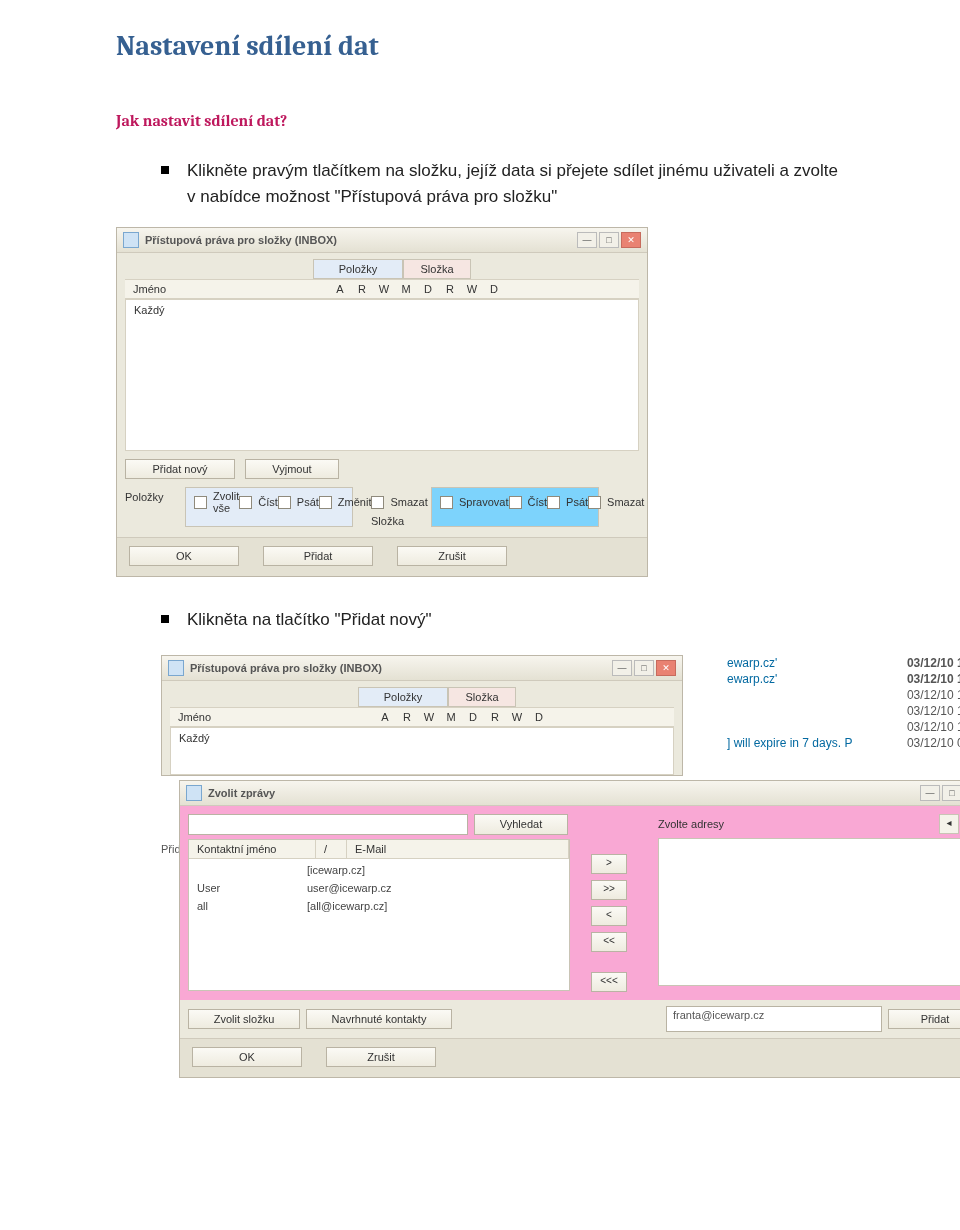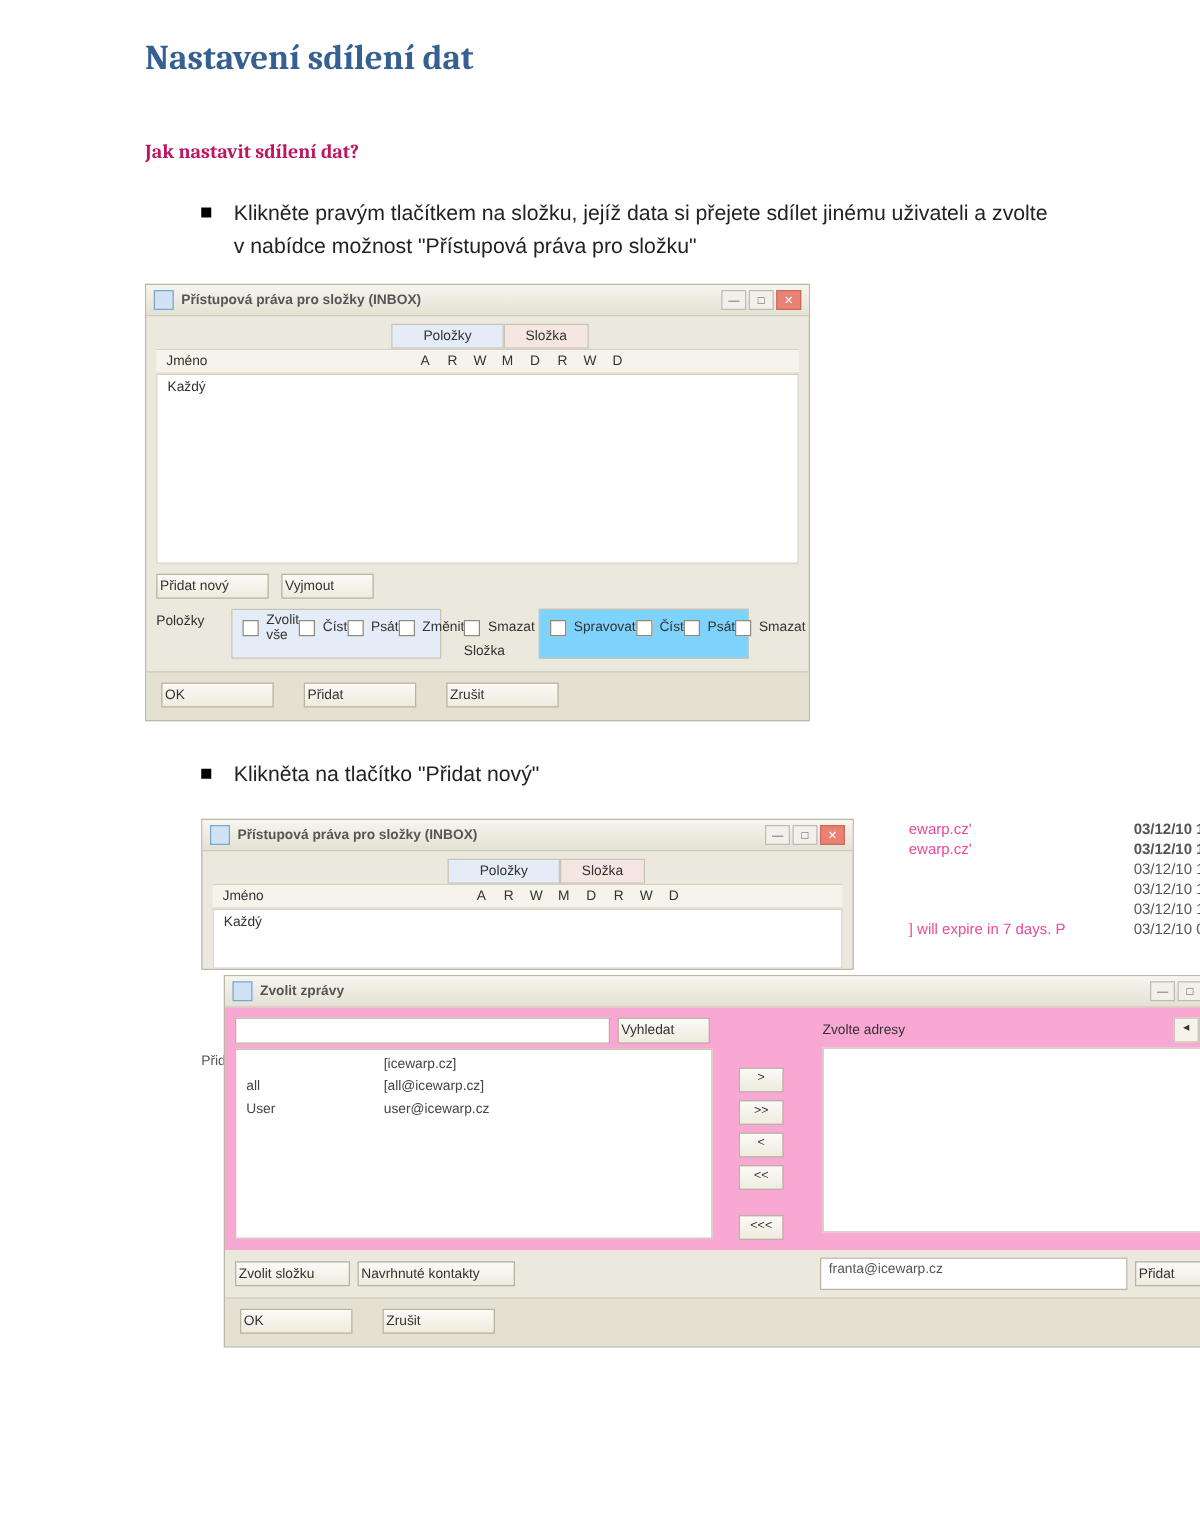--- a/index.html
+++ b/index.html
@@ -23,39 +23,39 @@
 .tblhead .cellbox{flex:none;display:flex}
 .tblhead .group{text-align:center;font-size:11px;border:1px solid #c9c4b5;background:#f5f3ea;height:18px;line-height:18px}
 .group.pol{width:88px;background:#e3ecf7}
 .group.slz{width:66px;background:#f6e6e2}
 .tblhead2{display:flex;align-items:center;margin:0 8px;border-top:1px solid #d6d1c2;border-bottom:1px solid #d6d1c2;background:#f5f3ea}
 .tblhead2 .hjmeno{width:188px;padding:3px 8px}
 .tblhead2 .hcell{width:22px;text-align:center;padding:3px 0}
 .tblarea{margin:0 8px;background:#fff;border:1px solid #d6d1c2;height:150px;overflow:auto}
 .tblrow{padding:4px 8px}
 .btnrow{display:flex;gap:10px;margin:8px 8px}
-.btn{border:1px solid #b9b3a3;background:linear-gradient(#fbfaf5,#eeebdf);padding:3px 2px;font-size:11px;color:#333;cursor:default}
+.btn{border:1px solid #b9b3a3;background:linear-gradient(#fbfaf5,#eeebdf);padding:3px 12px;text-align:center;font-size:11px;color:#333;cursor:default}
 .btn.w80{width:84px}
 .btn.w68{width:68px}
 
 .permgrid{display:flex;margin:4px 8px 10px 8px;gap:0}
 .permcol{display:flex;}
 .permcol.labcol{width:60px;padding-top:4px;font-size:11px}
 .permcol.box{border:1px solid #c9c4b5;padding:4px 8px 6px 8px}
 .permcol.box.blue{background:#e3ecf7;width:150px}
 .permcol.box.pink{background:#7dd3fc;width:150px}
 .spacer{width:60px}
 .permrow{display:flex;align-items:center;height:20px;gap:6px;font-size:11px}
 .cb{width:11px;height:11px;border:1px solid #8f8a7c;background:#fff;flex:none}
 .bottombtns{display:flex;gap:24px;padding:8px 12px 10px 12px;background:#e4e1d3;border-top:1px solid #cfcabc}
 
 .shot2{position:relative;width:830px;height:415px;margin-top:22px;margin-left:45px}
 .behind{position:absolute;right:0;top:0;width:268px;font-size:12px;color:#555}
 .behind .brow{display:flex;justify-content:space-between;padding:1px 4px}
-.behind .brow .bt{color:#ec4899}
+.behind .brow .bt{color:#0369a1}
 .behind .sbar{position:absolute;right:-2px;top:0;width:12px;height:120px;background:#e9e7db;border:1px solid #cfcabc}
 .behind .sbar .th{height:50px;background:#cfd8e5;margin:2px}
 .winA{position:absolute;left:0;top:0;width:520px}
 .winA .tblarea{height:54px}
 .winA .short{height:auto}
 .winB{position:absolute;left:18px;top:125px;width:810px}
 .winB .body{display:flex;padding:8px;gap:23px;background:#f9a8d4}
 .winB .left{width:380px}
 .winB .mid{width:44px;display:flex;flex-direction:column;gap:6px;padding-top:40px}
 .winB .right{flex:1}
@@ -264,32 +264,37 @@
           <div class="cbtn close">✕</div>
         </div>
       </div>
       <div class="body">
         <div class="left">
           <div class="searchrow">
             <div class="inputf"></div>
             <div class="btn w68">Vyhledat</div>
           </div>
           <div class="list">
+            <div class="listhead">
+              <div class="lh" style="width:110px">Kontaktní jméno</div>
+              <div class="lh" style="width:14px">/</div>
+              <div class="lh" style="flex:1">E-Mail</div>
+            </div>
             <div class="listbody">
               <div class="lr">
                   <div class="c1"></div>
                   <div>[icewarp.cz]</div>
                 </div>
               <div class="lr">
+                  <div class="c1">User</div>
+                  <div>user@icewarp.cz</div>
+                </div>
+              <div class="lr">
                   <div class="c1">all</div>
                   <div>[all@icewarp.cz]</div>
-                </div>
-              <div class="lr">
-                  <div class="c1">User</div>
-                  <div>user@icewarp.cz</div>
                 </div>
             </div>
           </div>
         </div>
         <div class="mid">
           <div class="midbtn">&gt;</div>
           <div class="midbtn">&gt;&gt;</div>
           <div class="midbtn">&lt;</div>
           <div class="midbtn">&lt;&lt;</div>
           <div style="height:8px"></div>

